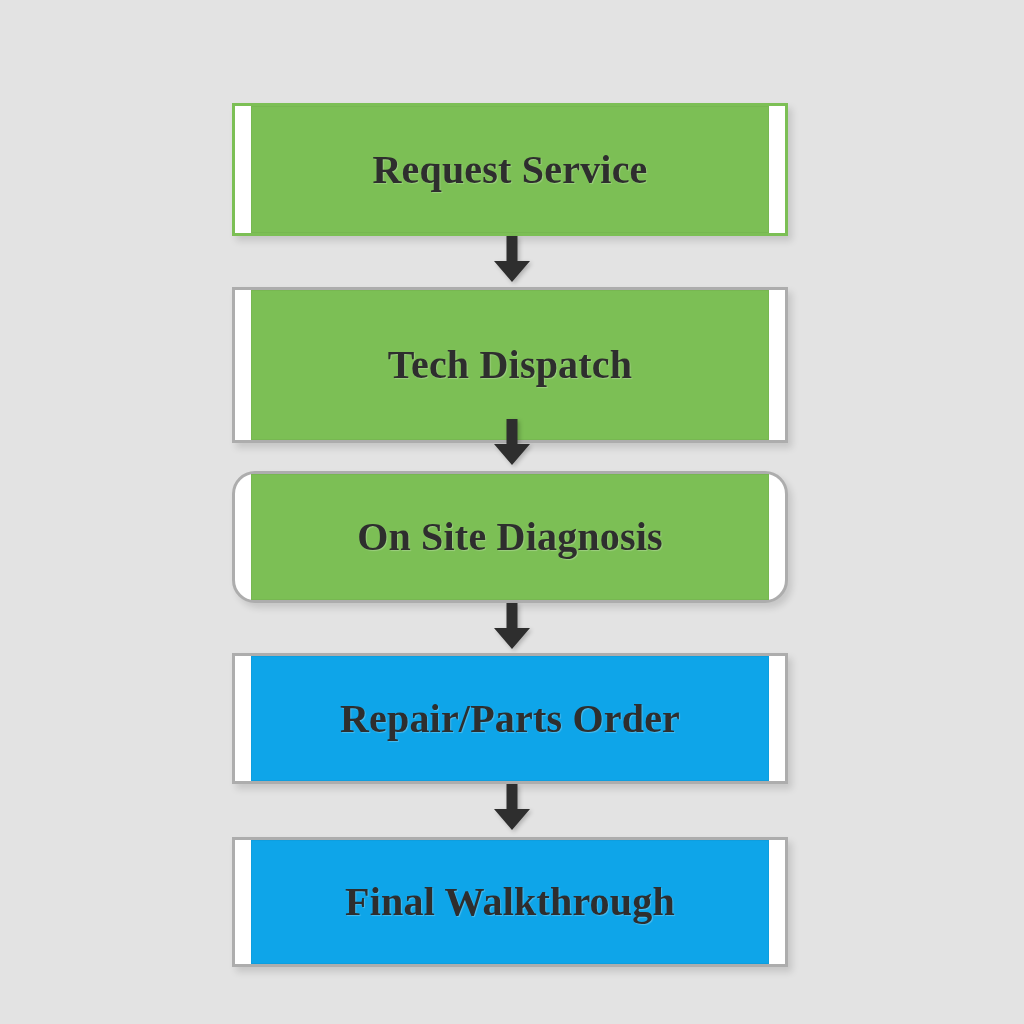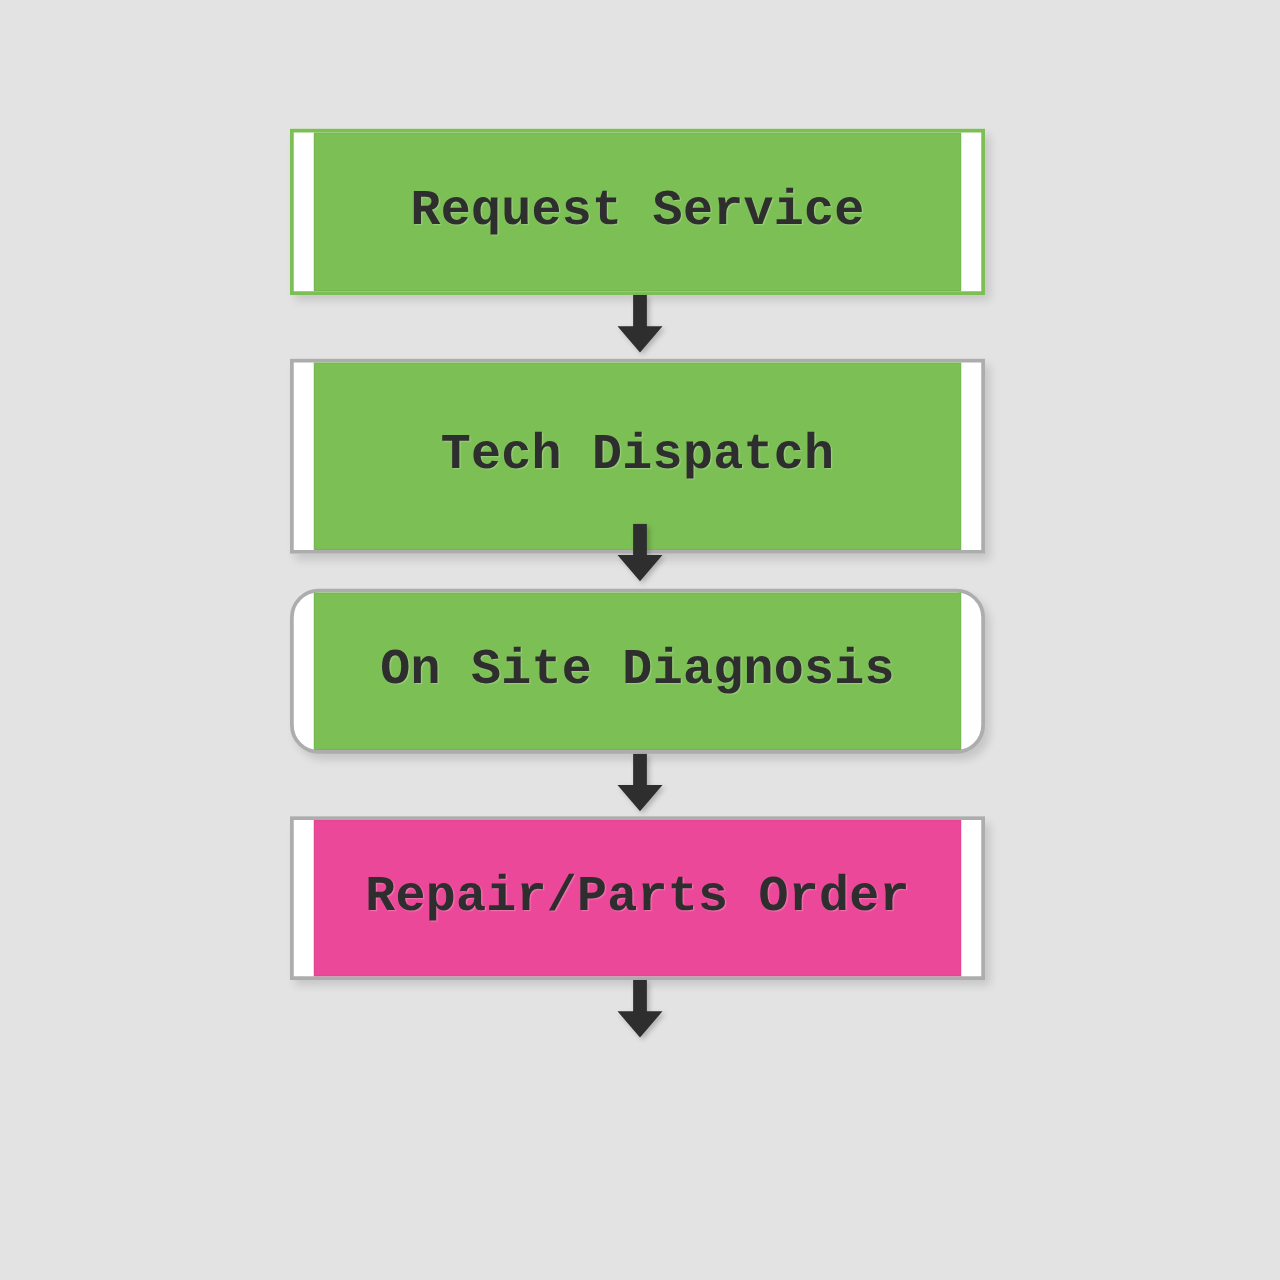--- a/index.html
+++ b/index.html
@@ -45,25 +45,25 @@
     width: 100%;
     height: 100%;
     margin: 14px 16px;
     display: flex;
     align-items: center;
     justify-content: center;
     background: #7cbf55;
     box-shadow: inset 0 0 0 1px rgba(0,0,0,0.04);
   }
   .node-inner.gray {
-    background: #ec4899;
+    background: #0ea5e9;
   }
 
   .node-label {
-    font-family: Liberation Mono, monospace;
+    font-family: Liberation Serif, serif;
     font-weight: bold;
     font-size: 40px;
     letter-spacing: 0.2px;
     color: #2e2e2e;
     text-align: center;
     line-height: 1;
     white-space: nowrap;
     text-shadow: 1px 1px 1px rgba(255,255,255,0.25);
   }
 
@@ -139,14 +139,19 @@
       <span class="node-label">Repair/Parts Order</span>
     </div>
   </div>
 
   <div class="connector" id="conn-3">
     <svg width="44" height="47" viewBox="0 0 44 47" aria-hidden="true">
       <path d="M16.5 0 H27.5 V25 H40 L22 46 L4 25 H16.5 Z" fill="#2e2e2e"></path>
     </svg>
   </div>
 
+  <div class="node" id="node-4">
+    <div class="node-inner gray">
+      <span class="node-label">Final Walkthrough</span>
+    </div>
+  </div>
 
 </div>
 
 </body></html>

